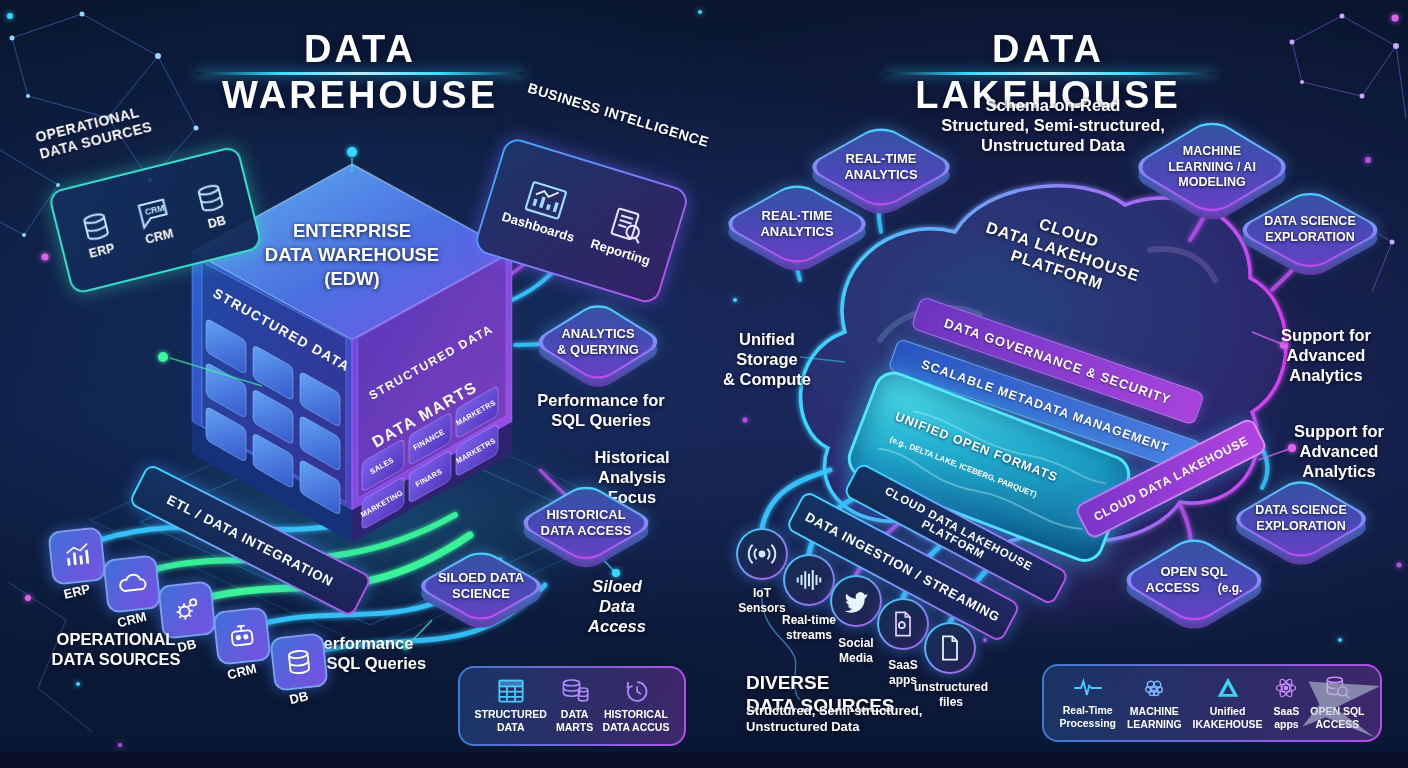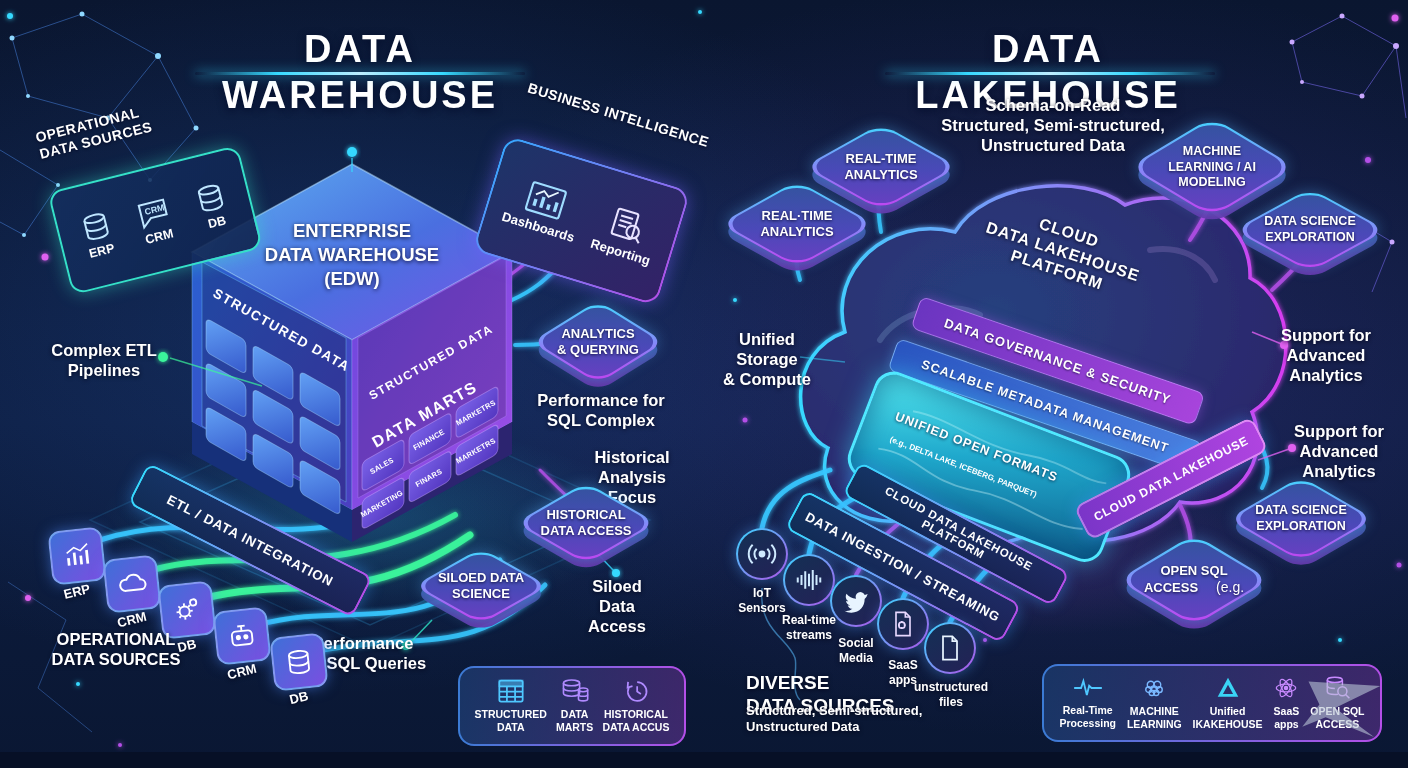--- a/index.html
+++ b/index.html
@@ -27,21 +27,21 @@
   .d-under{transform:translate(-50%,calc(-50% + 8px)) scaleY(var(--sy,.58)) rotate(45deg);
      background:linear-gradient(135deg,#0d7fa8,#6a2fa8);opacity:.95;}
   .d-shape{transform:translate(-50%,-50%) scaleY(var(--sy,.58)) rotate(45deg);
      background:linear-gradient(135deg,#41d8ff,#c43ef0);
      box-shadow:0 0 18px rgba(90,180,255,.4);}
   .d-shape::before{content:"";position:absolute;inset:3px;border-radius:inherit;
      background:linear-gradient(135deg,#33549e 0%,#4a49b8 55%,#6a3fc2 100%);}
   .d-text{position:absolute;transform:translate(-50%,-50%);width:160px;text-align:center;
      font-weight:800;font-size:13px;line-height:1.25;color:#fff;white-space:pre-line;
      text-shadow:0 1px 3px rgba(0,0,30,.8);}
-  .d-text .sfx{font-size:14px;font-weight:400;margin-left:18px;}
+  .d-text .sfx{font-size:12px;font-weight:700;margin-left:18px;}
   
   .banner{position:absolute;display:flex;align-items:center;justify-content:center;
      border-radius:10px;border:2px solid transparent;color:#fff;font-weight:800;
      letter-spacing:.8px;text-align:center;transform-origin:left center;
      background:linear-gradient(rgba(18,38,88,.92),rgba(14,30,72,.92)) padding-box,
                 linear-gradient(90deg,#36d9ff,#b44fe8) border-box;
      box-shadow:0 0 16px rgba(60,160,255,.45);}
   .banner.purple{background:linear-gradient(100deg,#7a35c8,#b044e0) padding-box,
                 linear-gradient(90deg,#b07ae8,#e08af5) border-box;}
   .bar{position:absolute;display:flex;align-items:center;justify-content:center;
@@ -364,55 +364,53 @@
       </svg>
       <span>Reporting</span>
     </div>
   </div>
 </div>
 
 <div class="t" style="left:247px;top:219px;width:210px;font-size:18.5px;font-weight:800;line-height:1.3;">ENTERPRISE
 DATA WAREHOUSE
 (EDW)</div>
 
-<div class="t" style="left:29px;top:340px;width:150px;font-size:16.5px;">Complex ETL
-Pipelines</div>
 
 <div class="banner" style="left:138px;top:460px;width:252px;height:46px;transform:rotate(27deg);font-size:13.5px;">
   <span>ETL / DATA INTEGRATION</span>
 </div>
 
 <div class="diamond" style="left:598px;top:342px;--s:95px;--sy:.62;">
   <div class="d-under"></div>
   <div class="d-shape"></div>
   <div class="d-text">ANALYTICS
 &amp; QUERYING</div>
 </div>
 
 <div class="t" style="left:521px;top:390px;width:160px;font-size:16.5px;">Performance for
-SQL Complex</div>
+SQL Queries</div>
 <div class="t" style="left:567px;top:447px;width:130px;font-size:16.5px;">Historical
 Analysis
 Focus</div>
 
 <div class="diamond" style="left:586px;top:523px;--s:100px;--sy:.58;">
   <div class="d-under"></div>
   <div class="d-shape"></div>
   <div class="d-text">HISTORICAL
 DATA ACCESS</div>
 </div>
 
 <div class="diamond" style="left:481px;top:586px;--s:96px;--sy:.56;">
   <div class="d-under"></div>
   <div class="d-shape"></div>
   <div class="d-text">SILOED DATA
 SCIENCE</div>
 </div>
 
-<div class="t" style="left:567px;top:576px;width:100px;font-size:16.5px;">Siloed
+<div class="t" style="left:567px;top:576px;width:100px;font-size:16.5px;font-style:italic;">Siloed
 Data
 Access</div>
 <div class="t" style="left:278px;top:633px;width:170px;font-size:16.5px;">Performance
 for SQL Queries</div>
 
 <div class="sq" style="left:50px;top:529px;">
   <svg class="icon" width="30" height="30" viewBox="0 0 24 24" fill="none" stroke="#fff" stroke-width="1.6">
     <path d="M5 19v-6M10 19v-10M15 19v-7M20 19v-11" stroke-width="2.2"></path>
         <path d="M4 9l6-4 5 3 6-5" stroke-width="1.2"></path>
   </svg>

